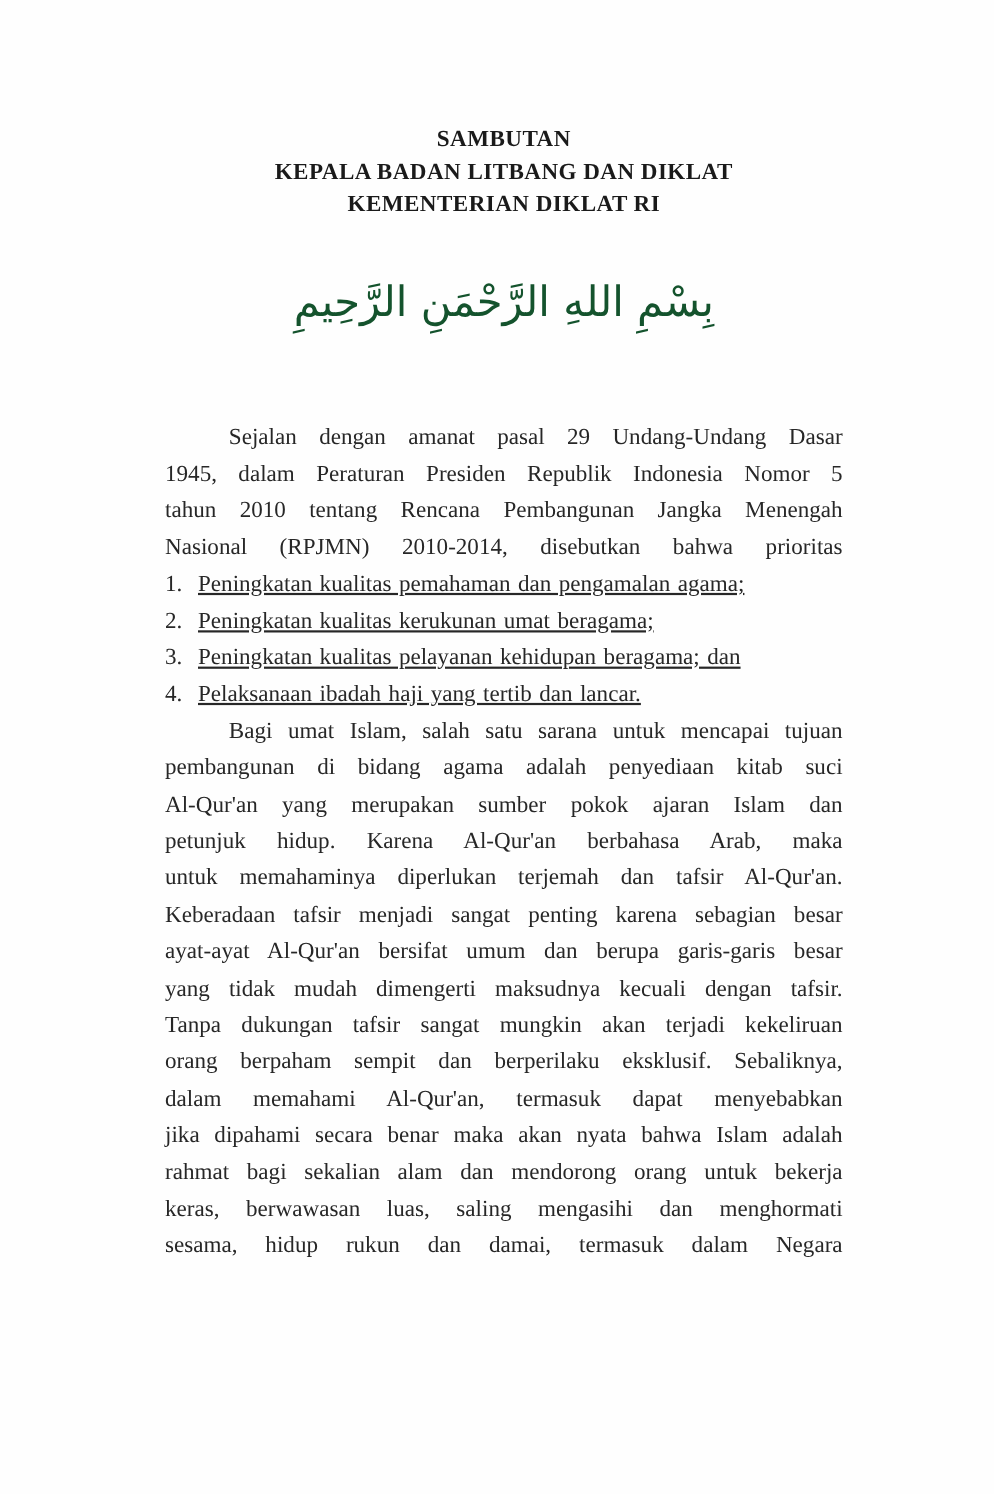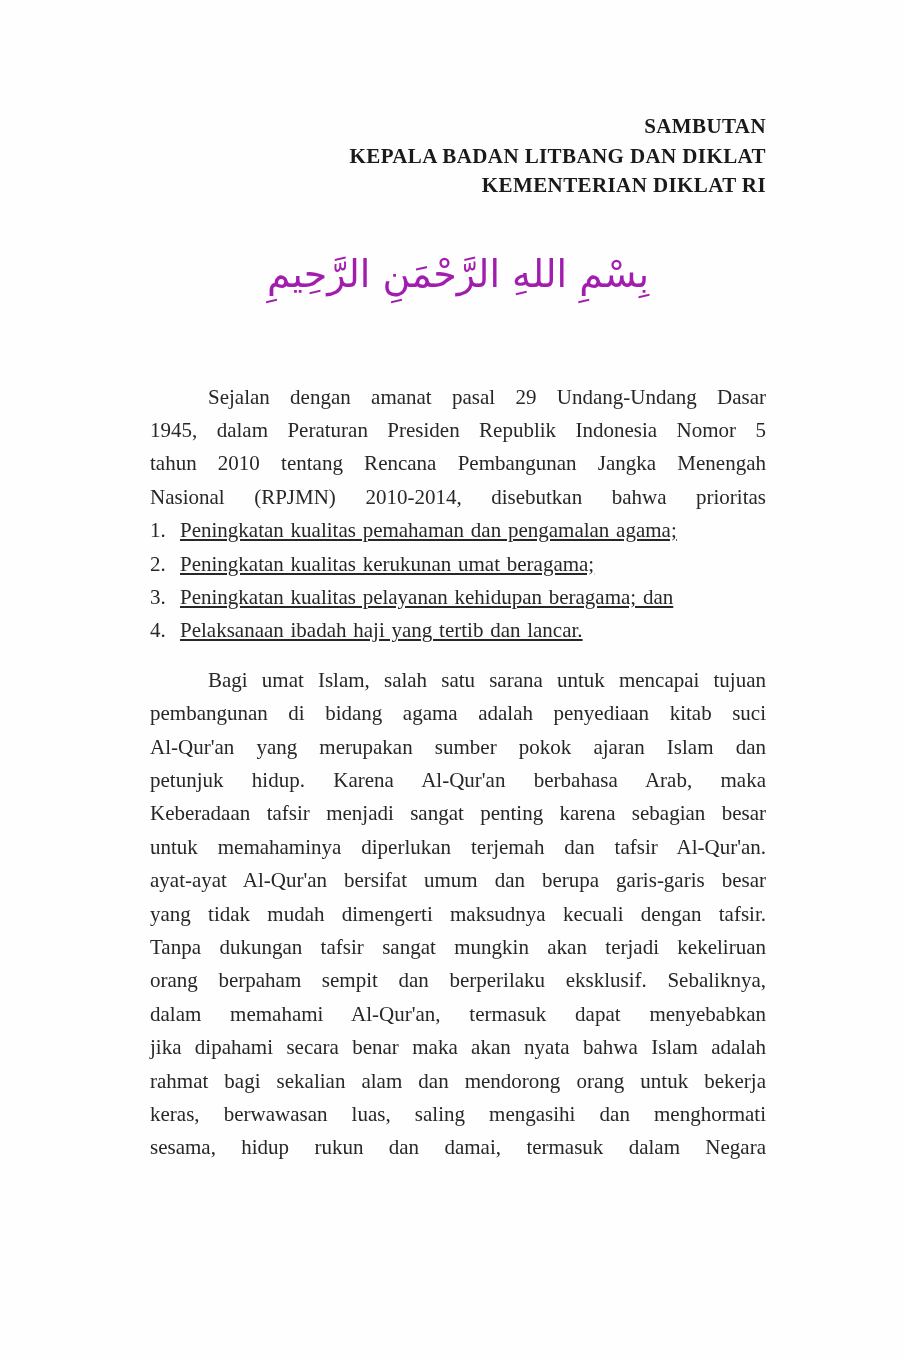--- a/index.html
+++ b/index.html
@@ -12,51 +12,50 @@
     width: 904px;
     height: 1358px;
     box-sizing: border-box;
     background: #fefefe;
     color: #272727;
     font-family: "Liberation Serif", "DejaVu Serif", serif;
     padding: 112px 138px 0 150px;
     overflow: hidden;
   }
   .title-block {
-    text-align: right;
+    text-align: center;
     font-weight: bold;
     font-size: 21px;
     line-height: 29.5px;
     letter-spacing: 0.4px;
     color: #1a1a1a;
   }
   .bismillah {
     margin-top: 42px;
     text-align: center;
     font-family: "DejaVu Sans", sans-serif;
     font-size: 38px;
     line-height: 62px;
-    color: #a21caf;
+    color: #14532d;
   }
   .body-text {
     margin-top: 76px;
     font-size: 21px;
     line-height: 33.4px;
     word-spacing: 1.5px;
   }
   .line {
     text-align: justify;
     text-align-last: justify;
   }
   .line.last {
     text-align-last: left;
   }
   .line.indent {
     text-indent: 58px;
-    margin-top: 16px;
   }
   .list-item {
     display: flex;
   }
   .list-item .num {
     flex: none;
     width: 30px;
   }
   .list-item .txt {
     flex: 1;
@@ -129,23 +128,23 @@
     <section class="para">
 
         <div class="line indent">Bagi umat Islam, salah satu sarana untuk mencapai tujuan</div>
 
         <div class="line">pembangunan di bidang agama adalah penyediaan kitab suci</div>
 
         <div class="line">Al-Qur'an yang merupakan sumber pokok ajaran Islam dan</div>
 
         <div class="line">petunjuk hidup. Karena Al-Qur'an berbahasa Arab, maka</div>
 
+        <div class="line">untuk memahaminya diperlukan terjemah dan tafsir Al-Qur'an.</div>
+
         <div class="line">Keberadaan tafsir menjadi sangat penting karena sebagian besar</div>
-
-        <div class="line">untuk memahaminya diperlukan terjemah dan tafsir Al-Qur'an.</div>
 
         <div class="line">ayat-ayat Al-Qur'an bersifat umum dan berupa garis-garis besar</div>
 
         <div class="line">yang tidak mudah dimengerti maksudnya kecuali dengan tafsir.</div>
 
         <div class="line">Tanpa dukungan tafsir sangat mungkin akan terjadi kekeliruan</div>
 
         <div class="line">orang berpaham sempit dan berperilaku eksklusif. Sebaliknya,</div>
 
         <div class="line">dalam memahami Al-Qur'an, termasuk dapat menyebabkan</div>

